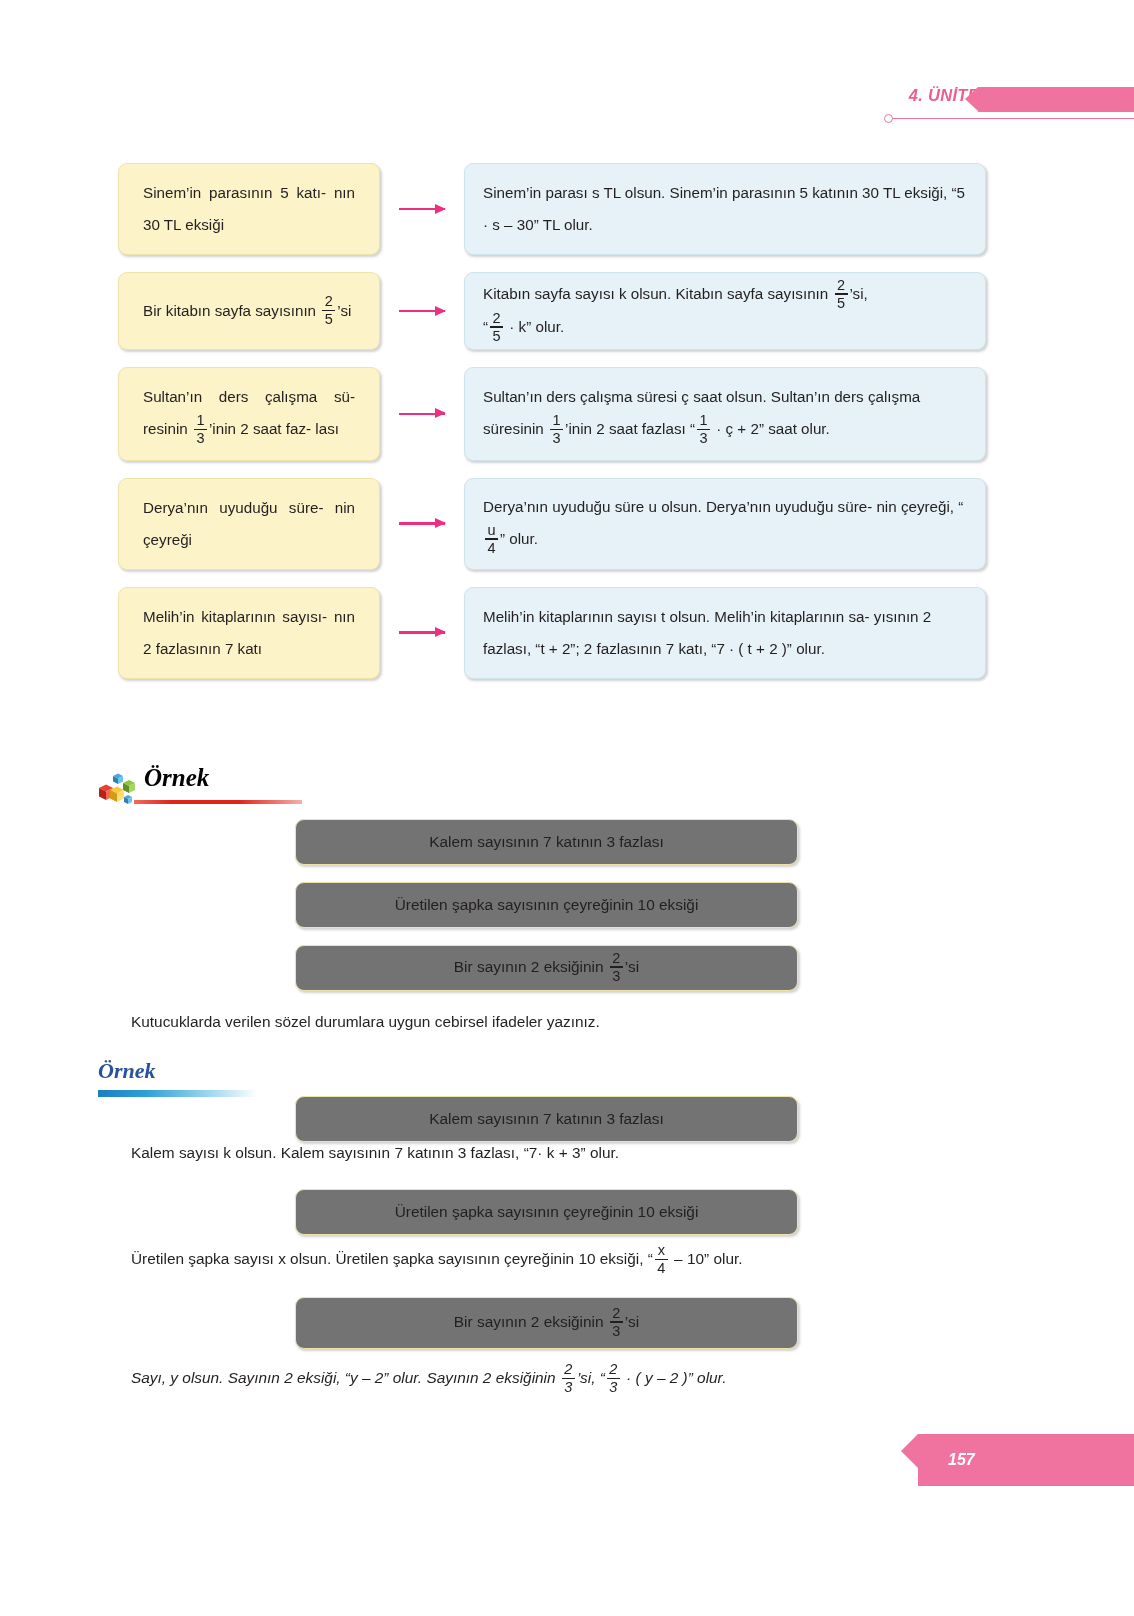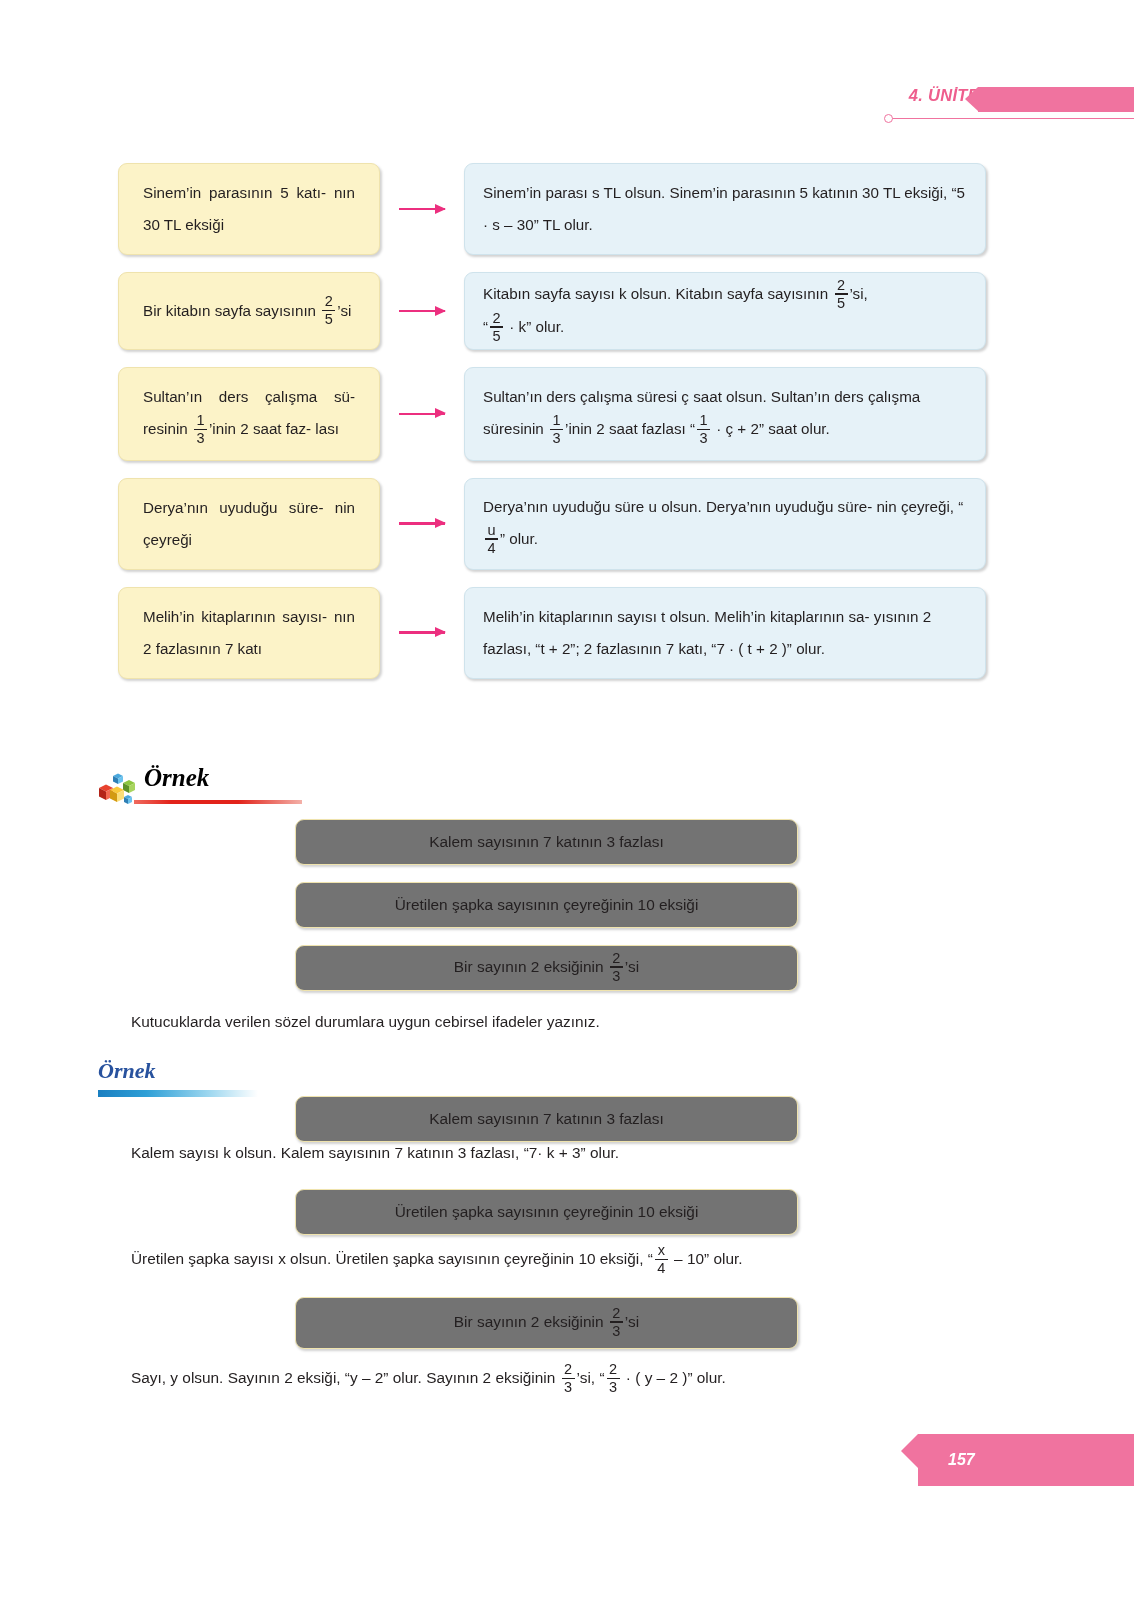--- a/index.html
+++ b/index.html
@@ -441,21 +441,21 @@
 <div class="cbox" style="left:295px; top:1297px; width:503px; height:52px;">
   <span>
     <span>Bir sayının 2 eksiğinin</span>
     <span class="frac">
       <span class="num">2</span>
       <span class="bar"></span>
       <span class="den">3</span>
     </span><span>’si</span>
   </span>
 </div>
-<div class="para" style="left:131px; top:1363px;">
+<div class="para" style="left:131px; top:1363px;font-style:italic;">
   <span>Sayı, y olsun. Sayının 2 eksiği, “y – 2” olur. Sayının 2 eksiğinin</span>
   <span class="frac">
     <span class="num">2</span>
     <span class="bar"></span>
     <span class="den">3</span>
   </span><span>’si, “</span><span class="frac">
     <span class="num">2</span>
     <span class="bar"></span>
     <span class="den">3</span>
   </span>

